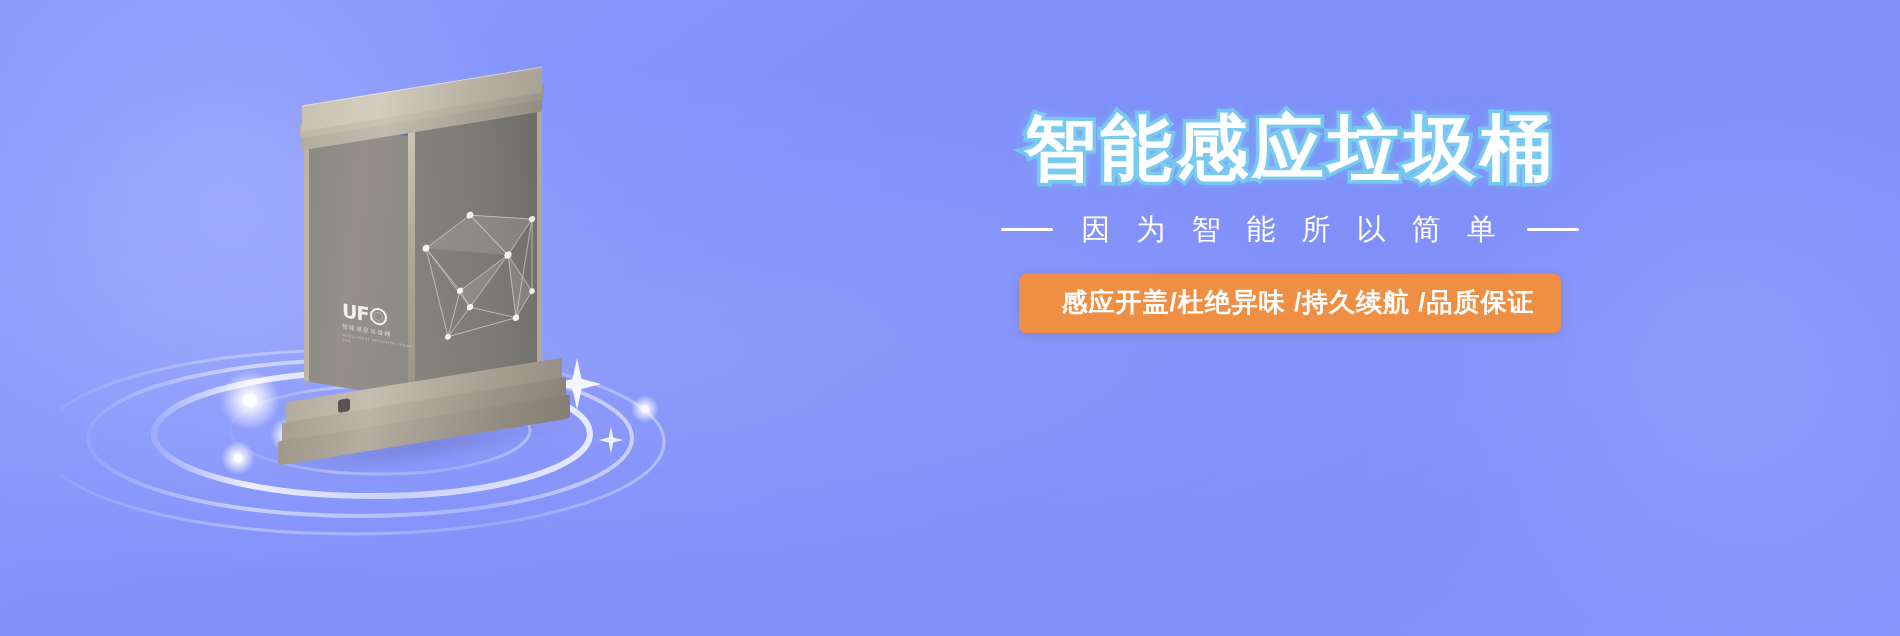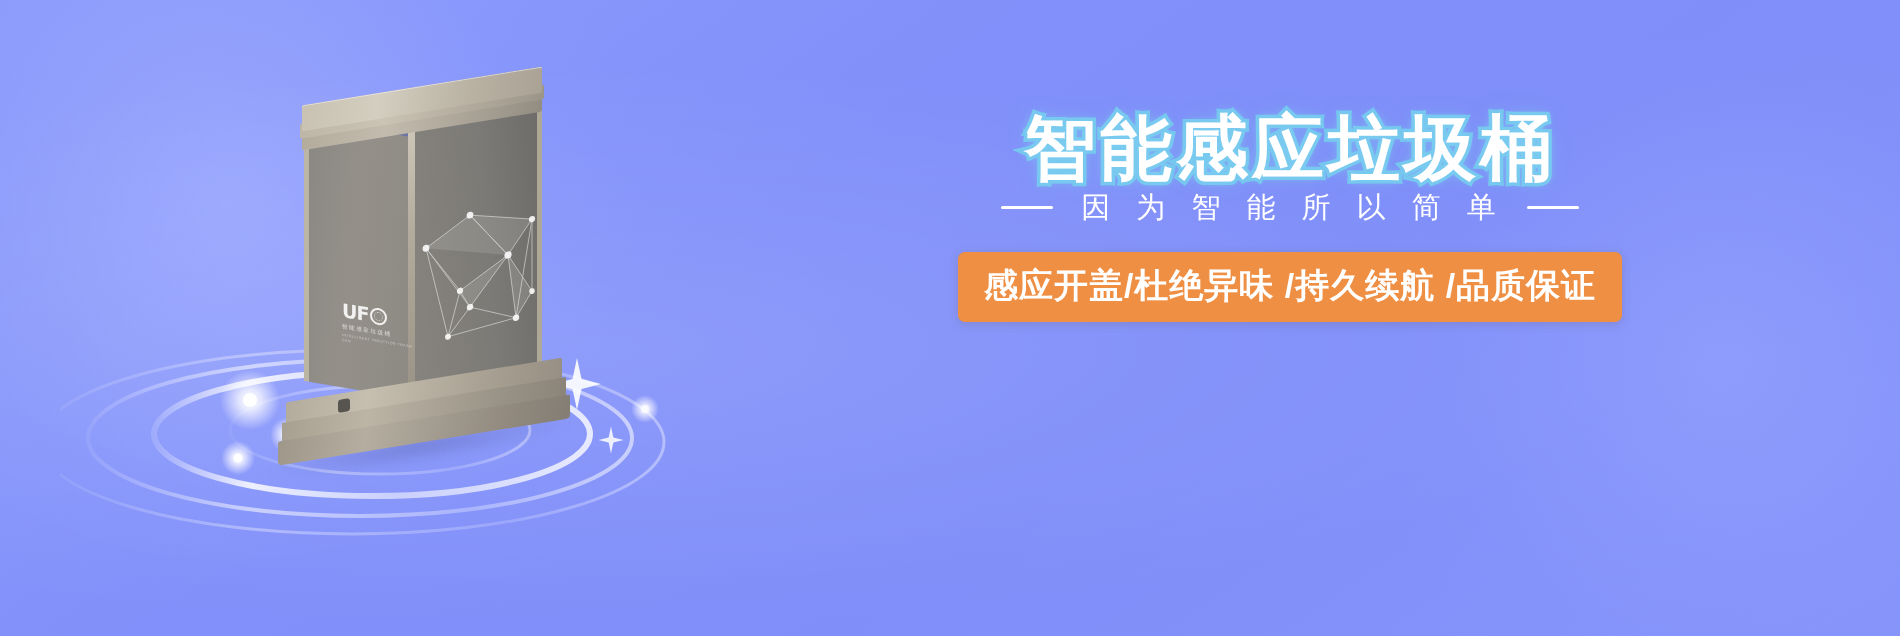--- a/index.html
+++ b/index.html
@@ -239,20 +239,21 @@
     margin: 0;
     white-space: nowrap;
     -webkit-text-stroke: 7px #77c8f0;
     paint-order: stroke fill;
     text-shadow:
        0 0 10px rgba(125,205,240,0.85),
        0 0 20px rgba(125,205,240,0.45);
   }
 
   .subline {
+    margin-top: 22px;
     display: flex;
     align-items: center;
     justify-content: center;
     gap: 22px;
     color: #ffffff;
     font-size: 29px;
     letter-spacing: 9px;
     white-space: nowrap;
   }
   .sub-rule {
@@ -262,24 +263,24 @@
     border-radius: 2px;
     flex: none;
   }
   .sub-text { padding-left: 6px; }
 
   .feature-badge {
     display: inline-block;
     margin-top: 24px;
     background: #ef8f44;
     color: #ffffff;
-    font-size: 34px;
+    font-size: 26px;
     font-weight: 700;
     letter-spacing: 1px;
-    padding: 11px 26px 13px 26px;
+    padding: 11px 26px 13px 42px;
     border-radius: 7px;
     white-space: nowrap;
     box-shadow: 0 2px 10px rgba(90,70,40,0.18);
   }
 
   .scenes-line {
     margin-top: 32px;
     color: #ffffff;
     font-size: 26px;
     letter-spacing: 2px;

